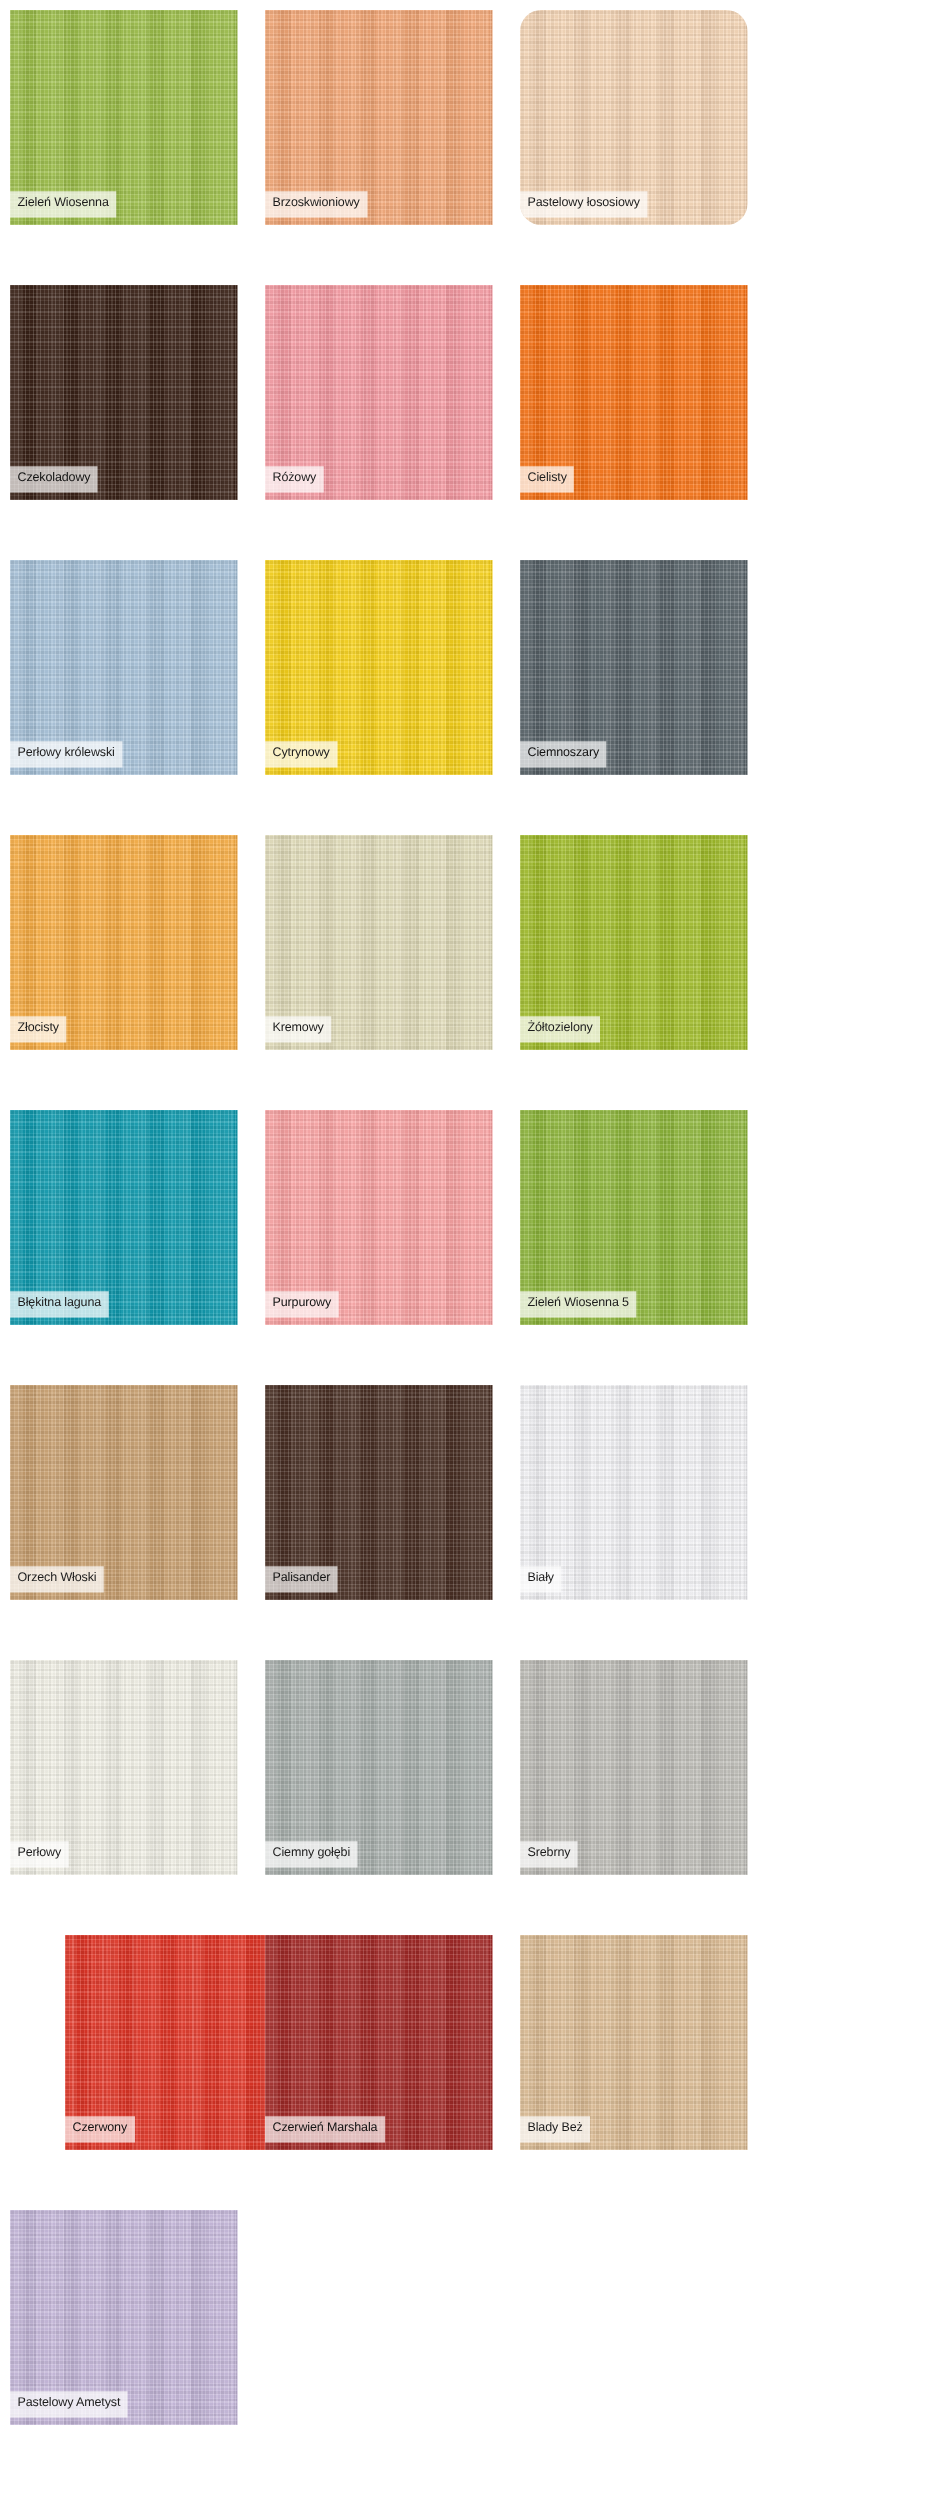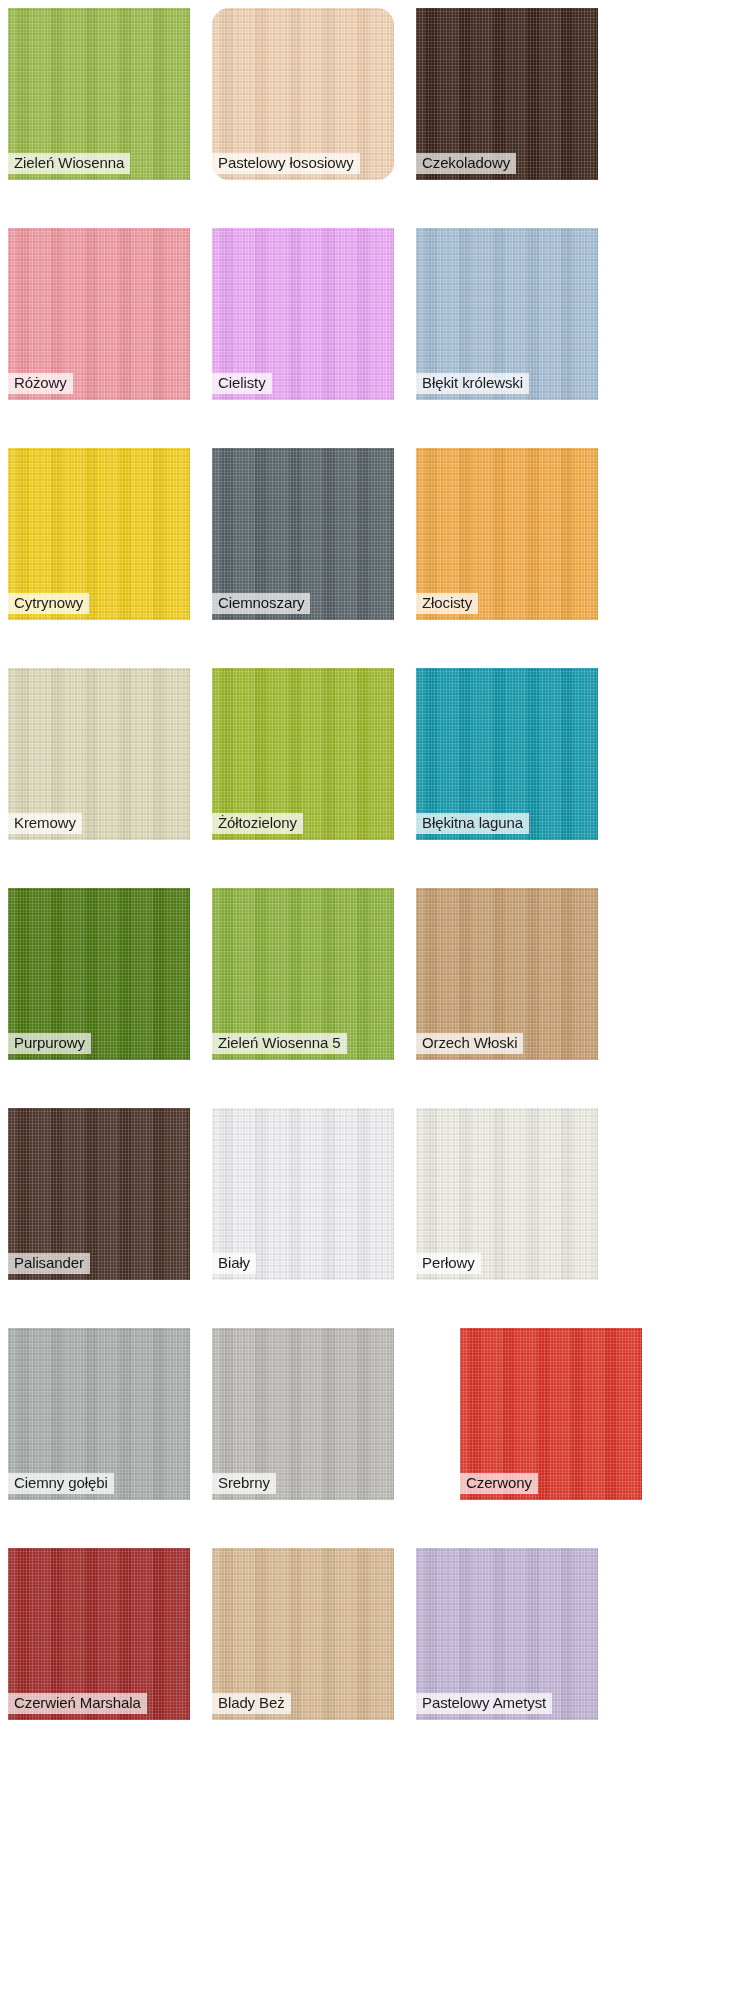--- a/index.html
+++ b/index.html
@@ -49,57 +49,61 @@
         rgba(255,255,255,0.05) 21px, rgba(255,255,255,0.05) 34px);
   }
 
   .swatch-label {
     position:absolute;
     left:0;
     bottom:6px;
     display:inline-block;
     max-width:182px;
     padding:1px 6px 2px 6px;
-    font-size:15px;
+    font-size:10px;
     line-height:18px;
     letter-spacing:-0.1px;
     color:#1c1c1c;
     background:rgba(255,255,255,0.72);
     white-space:nowrap;
     font-family:"Liberation Sans", sans-serif;
   }
   .swatch-label.on-dark { color:#121212; background:rgba(255,255,255,0.68); }
 </style>
 </head>
 <body>
 
 <div id="swatch-grid">
     <div class="swatch" style="background: rgb(157, 191, 74);">
       <div class="weave"></div>
       <span class="swatch-label">Zieleń Wiosenna</span>
     </div>
+    <div class="swatch" style="background: rgb(244, 168, 119);">
+      <div class="weave"></div>
+      <span class="swatch-label">Brzoskwioniowy</span>
+    </div>
     <div class="swatch" style="background: rgb(246, 214, 182); border-radius: 17px;">
       <div class="weave"></div>
       <span class="swatch-label">Pastelowy łososiowy</span>
     </div>
     <div class="swatch" style="background: rgb(59, 35, 24);">
       <div class="weave"></div>
       <span class="swatch-label on-dark">Czekoladowy</span>
     </div>
     <div class="swatch" style="background: rgb(247, 156, 164);">
       <div class="weave"></div>
       <span class="swatch-label">Różowy</span>
     </div>
-    <div class="swatch" style="background: #f0abfc;">
+    <div class="swatch" style="background: #f97316;">
       <div class="weave"></div>
       <span class="swatch-label">Cielisty</span>
     </div>
     <div class="swatch" style="background: rgb(168, 195, 218);">
       <div class="weave"></div>
-      <span class="swatch-label">Błękit królewski</span>
+      <span class="swatch-label">Perłowy królewski</span>
     </div>
     <div class="swatch" style="background: rgb(249, 211, 27); padding-left: 17px;">
       <div class="weave"></div>
       <span class="swatch-label">Cytrynowy</span>
     </div>
     <div class="swatch" style="background: rgb(89, 100, 106);">
       <div class="weave"></div>
       <span class="swatch-label on-dark">Ciemnoszary</span>
     </div>
     <div class="swatch" style="background: rgb(249, 174, 69);">
@@ -111,21 +115,21 @@
       <span class="swatch-label">Kremowy</span>
     </div>
     <div class="swatch" style="background: rgb(162, 190, 43);">
       <div class="weave"></div>
       <span class="swatch-label">Żółtozielony</span>
     </div>
     <div class="swatch" style="background: rgb(17, 156, 176); text-decoration: underline;">
       <div class="weave"></div>
       <span class="swatch-label">Błękitna laguna</span>
     </div>
-    <div class="swatch" style="background: #4d7c0f; padding-left: 40px;">
+    <div class="swatch" style="background: #fca5a5; padding-left: 40px;">
       <div class="weave"></div>
       <span class="swatch-label on-dark">Purpurowy</span>
     </div>
     <div class="swatch" style="background: rgb(143, 183, 60);">
       <div class="weave"></div>
       <span class="swatch-label">Zieleń Wiosenna 5</span>
     </div>
     <div class="swatch" style="background: rgb(203, 162, 114);">
       <div class="weave"></div>
       <span class="swatch-label">Orzech Włoski</span>

